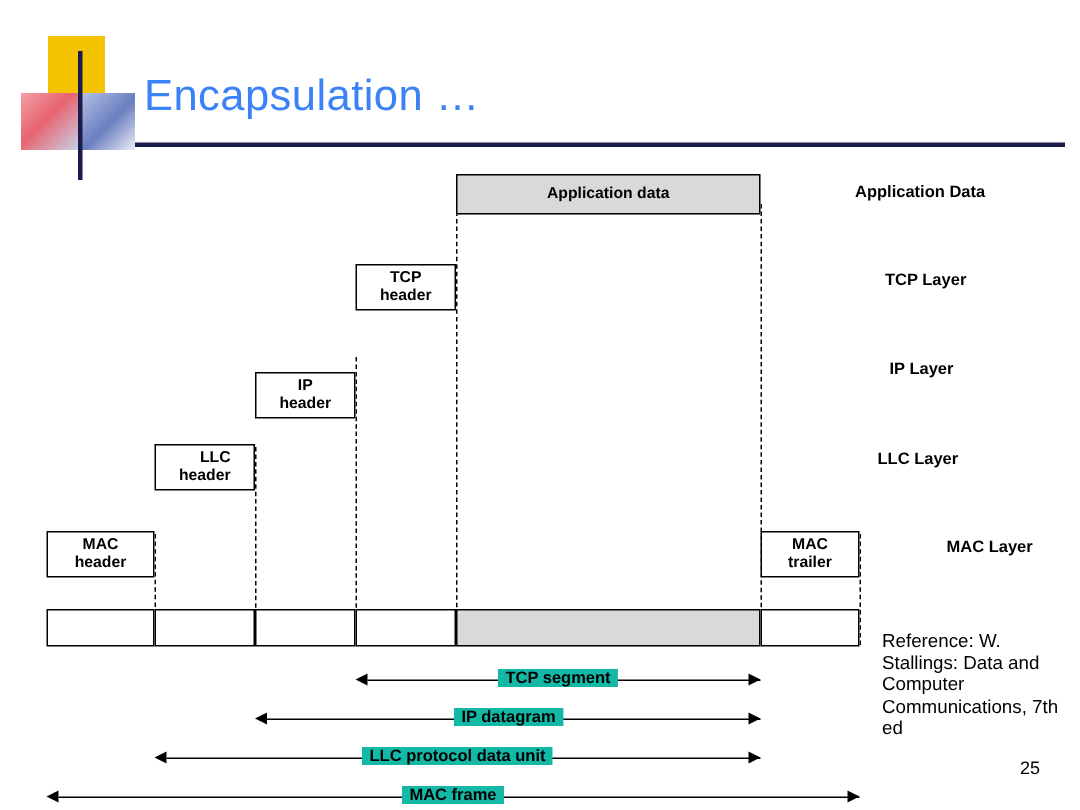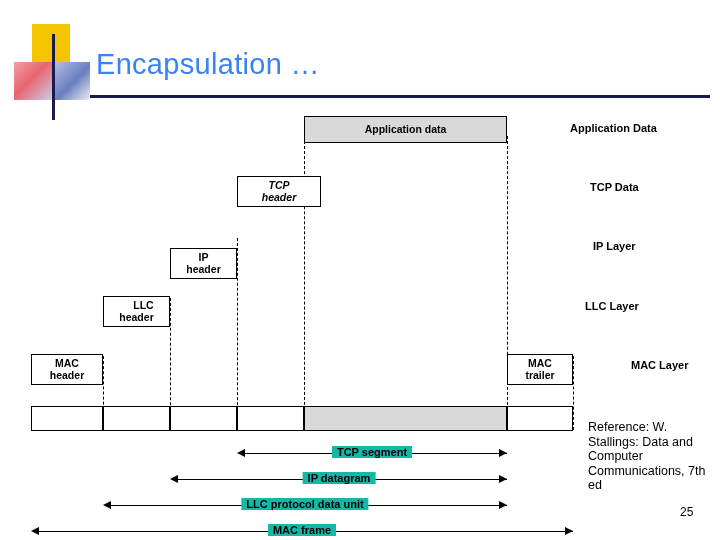--- a/index.html
+++ b/index.html
@@ -166,21 +166,21 @@
   <div class="dash" style="left:150px; top:190px; height:132px;"></div>
   <div class="dash" style="left:217px; top:130px; height:192px;"></div>
   <div class="dash" style="left:284px; top:28px;  height:294px;"></div>
   <div class="dash" style="left:487px; top:28px;  height:294px;"></div>
   <div class="dash" style="left:553px; top:248px; height:74px;"></div>
 
   <div class="box shaded" style="left:284px; top:8px; width:203px; height:27px;">
     <span>Application data</span>
   </div>
 
-  <div class="box" style="left:217px; top:68px; width:84px; height:31px;font-style:italic;">
+  <div class="box" style="left:217px; top:68px; width:67px; height:31px;">
     <span style="white-space:pre-line">TCP
 header</span>
   </div>
 
   <div class="box" style="left:150px; top:128px; width:67px; height:31px;margin-top:12px;">
     <span style="white-space:pre-line">IP
 header</span>
   </div>
 
   <div class="box" style="left:83px; top:188px; width:67px; height:31px;text-align:right;">
@@ -199,21 +199,21 @@
   </div>
 
   <div class="box" style="left:11px; top:298px; width:72px; height:25px;"></div>
   <div class="box" style="left:83px; top:298px; width:67px; height:25px;"></div>
   <div class="box" style="left:150px; top:298px; width:67px; height:25px;"></div>
   <div class="box" style="left:217px; top:298px; width:67px; height:25px;"></div>
   <div class="box shaded" style="left:284px; top:298px; width:203px; height:25px;"></div>
   <div class="box" style="left:487px; top:298px; width:66px; height:25px;"></div>
 
   <div class="layer-label" style="left:550px; top:14px;">Application Data</div>
-  <div class="layer-label" style="left:570px; top:73px;">TCP Data</div>
+  <div class="layer-label" style="left:570px; top:73px;">TCP Layer</div>
   <div class="layer-label" style="left:573px; top:132px;">IP Layer</div>
   <div class="layer-label" style="left:565px; top:192px;">LLC Layer</div>
   <div class="layer-label" style="left:563px; top:251px;margin-left:48px;">MAC Layer</div>
 
   <div class="arrow-line" style="left:225px; top:345px; width:262px;"></div>
   <div class="arrow-head left" style="left:217px; top:341px;"></div>
   <div class="arrow-head right" style="left:479px; top:341px;"></div>
   <div class="brace-label" style="left:352px; top:338px;">TCP segment</div>
 
   <div class="arrow-line" style="left:158px; top:371px; width:329px;"></div>

